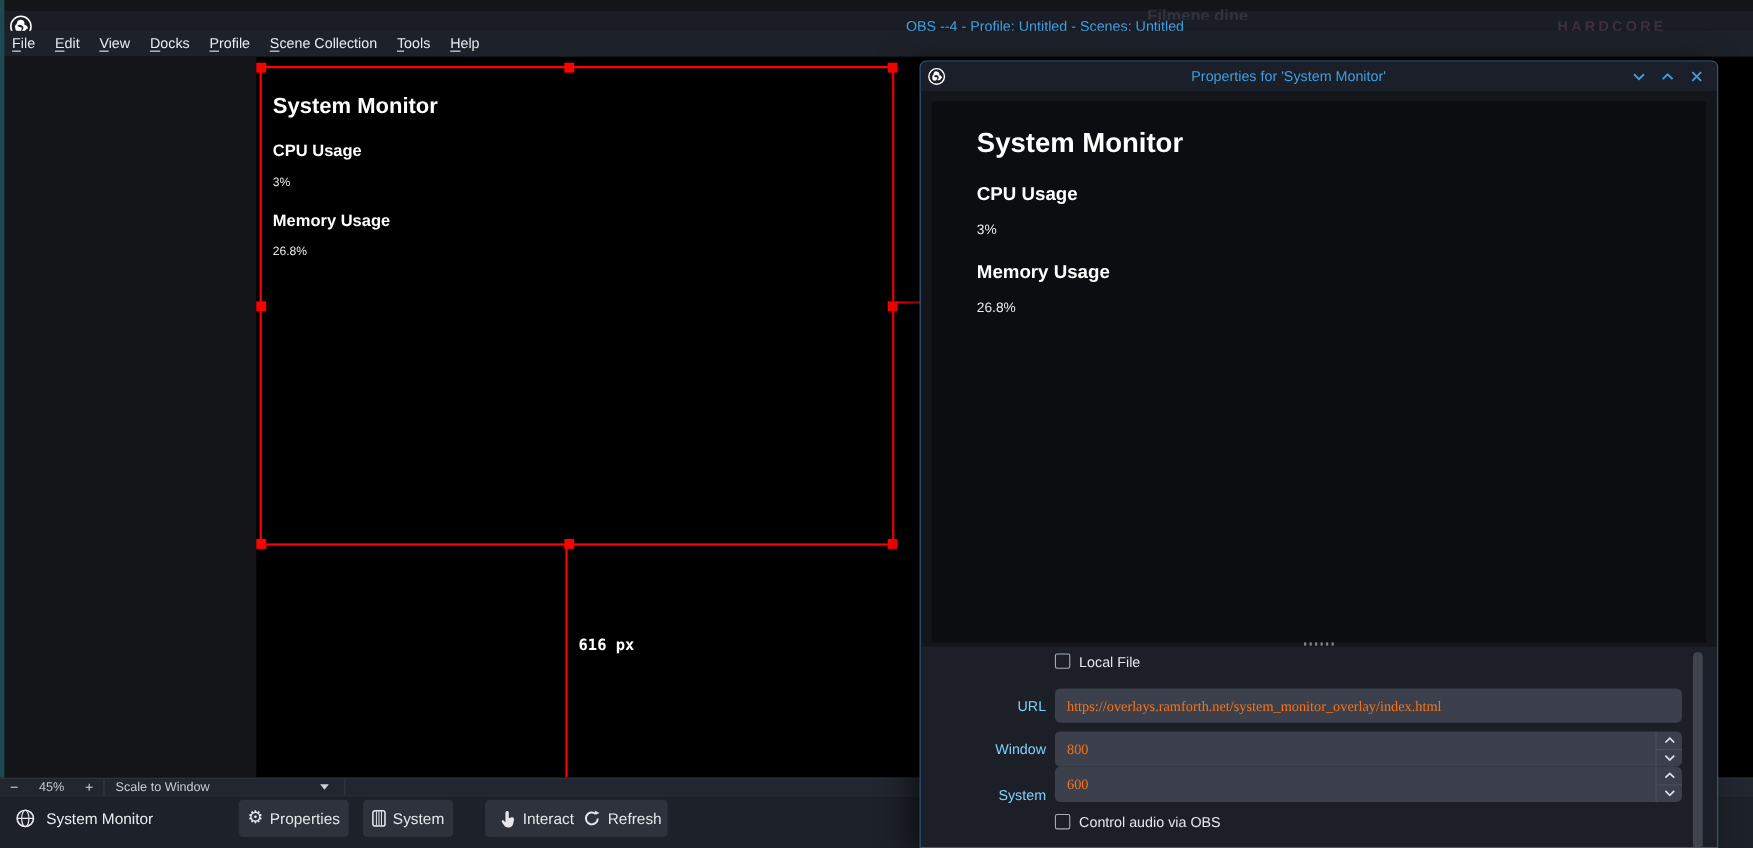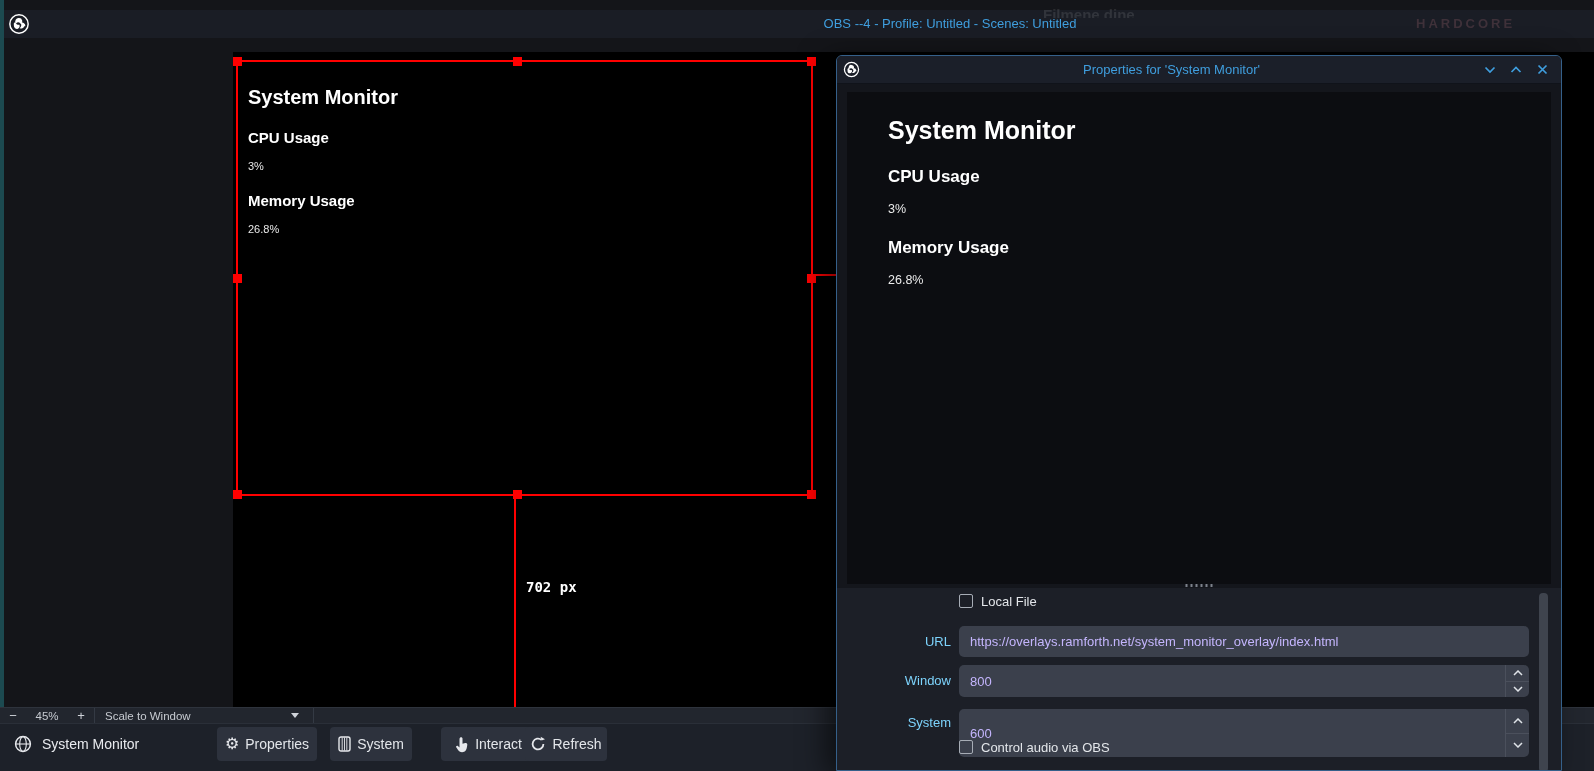--- a/index.html
+++ b/index.html
@@ -86,22 +86,22 @@
           display:flex; gap:3px; }
   .dots i { width:2px; height:3px; background:#7d828c; display:block; }
 
   .dlg-form { position:absolute; left:0; top:532px; width:100%; height:184px; background:#1c1f27; }
   .f-label { position:absolute; left:40px; width:74px; text-align:right;
              font-size:13px; color:#7dd3fc; }
   .checkbox { position:absolute; width:14px; height:14px; border:1.5px solid #a7adb6;
               border-radius:2px; background:transparent; }
   .cb-label { position:absolute; font-size:13px; color:#e3e6ea; }
   .f-input { position:absolute; left:122px; width:570px; background:#3b404c; border:none;
-             border-radius:5px; color:#c4b5fd; font-size:13px; padding:0 30px 0 11px;
-             font-family:Liberation Sans, sans-serif; outline:none; }
+             border-radius:5px; color:#f97316; font-size:13px; padding:0 30px 0 11px;
+             font-family:Liberation Serif, serif; outline:none; }
   .spin { position:absolute; right:0; top:0; width:24px; height:100%;
           border-left:1px solid #4b505c; display:flex; flex-direction:column; }
   .spin .sb { flex:1; display:flex; align-items:center; justify-content:center; }
   .spin .sb:first-child { border-bottom:1px solid #4b505c; }
   .numwrap { position:absolute; left:122px; width:570px; }
   .numwrap .f-input { left:0; width:100%; height:100%; }
   .v-scroll { position:absolute; left:702px; top:537px; width:9px; height:179px;
               background:#3f444e; border-radius:4px; }
 </style>
 </head>
@@ -114,20 +114,30 @@
       <circle cx="12" cy="12" r="10" fill="none" stroke="#fff" stroke-width="1.6"></circle>
       <path fill="#fff" d="M12 5.5a3.6 3.6 0 0 1 3.5 2.7 3.6 3.6 0 0 1-1.3 3.8 3.9 3.9 0 0 0-5.6-.6A3.7 3.7 0 0 1 12 5.5z"></path>
       <path fill="#fff" d="M6.4 13.7a3.6 3.6 0 0 1 1.5-4.2 3.9 3.9 0 0 0 4.6 3.3 3.7 3.7 0 0 1-2.3 4.6 3.6 3.6 0 0 1-3.8-3.7z"></path>
       <path fill="#fff" d="M17.8 14.4a3.6 3.6 0 0 1-5.1 2.1 3.9 3.9 0 0 0 1-5.6 3.7 3.7 0 0 1 4.8 1.4c.4.7.5 1.4.3 2.1z"></path>
     </svg>
     <div class="win-title">OBS --4 - Profile: Untitled - Scenes: Untitled</div>
     <div class="ghost-left">Filmene dine</div>
     <div class="ghost-right">HARDCORE</div>
   </div>
 
+  <div class="menubar">
+    <div class="menu-item"><u>F</u>ile</div>
+    <div class="menu-item"><u>E</u>dit</div>
+    <div class="menu-item"><u>V</u>iew</div>
+    <div class="menu-item"><u>D</u>ocks</div>
+    <div class="menu-item"><u>P</u>rofile</div>
+    <div class="menu-item"><u>S</u>cene Collection</div>
+    <div class="menu-item"><u>T</u>ools</div>
+    <div class="menu-item"><u>H</u>elp</div>
+  </div>
 
   <div class="workspace">
     <div class="scene-canvas">
 
       <div class="src-text">
         <div class="t1">System Monitor</div>
         <div class="t2">CPU Usage</div>
         <div class="v">3%</div>
         <div class="t2">Memory Usage</div>
         <div class="v">26.8%</div>
@@ -138,21 +148,21 @@
         <div class="handle" style="left:275px; top:-5px;"></div>
         <div class="handle" style="right:-5px; top:-5px;"></div>
         <div class="handle" style="left:-5px; top:212px;"></div>
         <div class="handle" style="right:-5px; top:212px;"></div>
         <div class="handle" style="left:-5px; bottom:-5px;"></div>
         <div class="handle" style="left:275px; bottom:-5px;"></div>
         <div class="handle" style="right:-5px; bottom:-5px;"></div>
       </div>
       <div class="red-hline"></div>
       <div class="red-vline"></div>
-      <div class="measure-label">702 px</div>
+      <div class="measure-label">616 px</div>
     </div>
   </div>
 
   <div class="left-strip"></div>
 
   <div class="zoombar">
     <div class="zbtn">−</div>
     <div class="zoom-pct">45%</div>
     <div class="zbtn">+</div>
     <div class="zsep"></div>
@@ -263,21 +273,21 @@
           </div>
           <div class="sb">
             <svg width="10" height="6" viewBox="0 0 10 6">
               <polyline points="1,1 5,5 9,1" fill="none" stroke="#dfe3e8" stroke-width="1.5"></polyline>
             </svg>
           </div>
         </div>
       </div>
 
       <div class="f-label" style="top:127px;">System</div>
-      <div class="numwrap" style="top:121px; height:48px;padding-left:31px;">
+      <div class="numwrap" style="top:109px; height:32px;padding-left:31px;">
         <input class="f-input" type="text" readonly="" value="600" style="">
         <div class="spin">
           <div class="sb">
             <svg width="10" height="6" viewBox="0 0 10 6">
               <polyline points="1,5 5,1 9,5" fill="none" stroke="#dfe3e8" stroke-width="1.5"></polyline>
             </svg>
           </div>
           <div class="sb">
             <svg width="10" height="6" viewBox="0 0 10 6">
               <polyline points="1,1 5,5 9,1" fill="none" stroke="#dfe3e8" stroke-width="1.5"></polyline>

